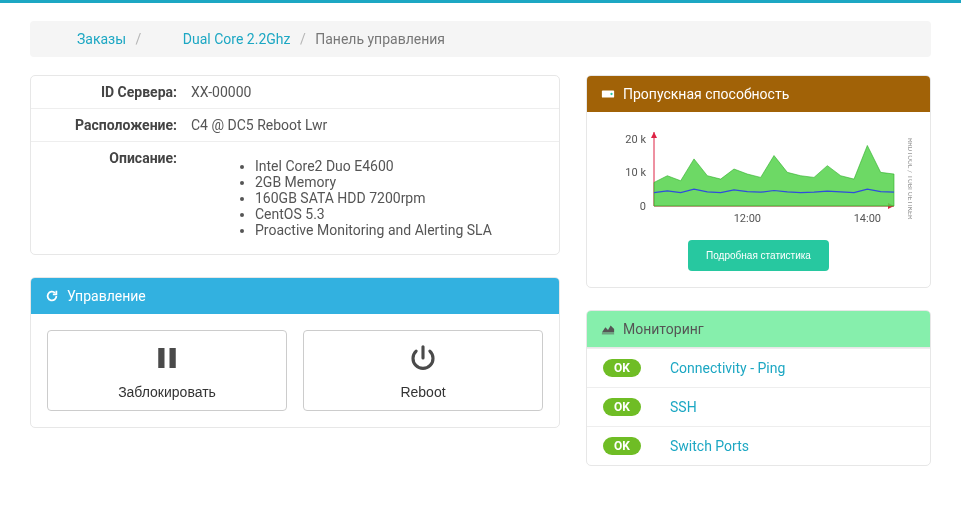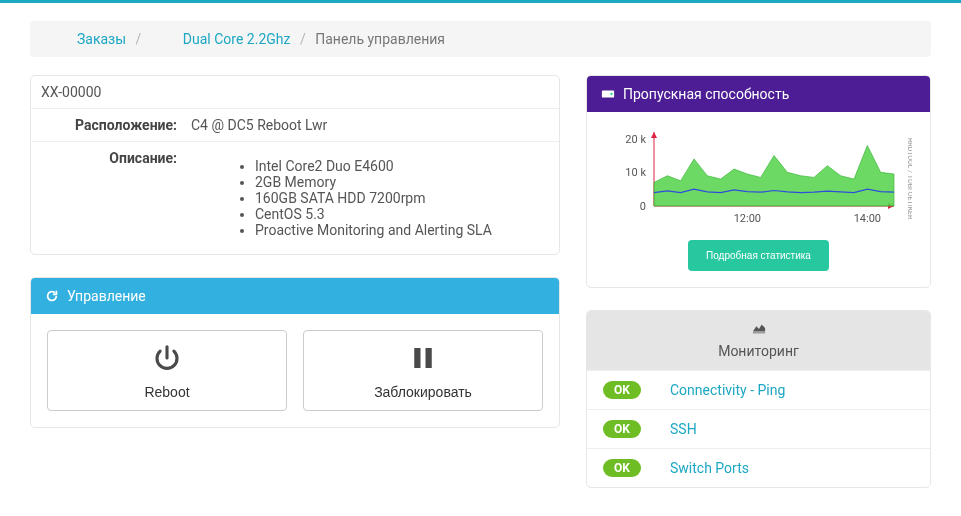--- a/index.html
+++ b/index.html
@@ -34,23 +34,23 @@
   }
   .panel-heading {
     padding: 10px 14px;
     color: #fff;
     font-size: 14px;
     display: flex;
     align-items: center;
     gap: 8px;
   }
   .panel-heading.red { background: #e25563; }
-  .panel-heading.teal { background: #4c1d95; }
+  .panel-heading.teal { background: #a16207; }
   .panel-heading.blue { background: #32b1e0; }
-  .panel-heading.grey { background: #e5e5e5; color: #555; border-bottom: 1px solid #e7e7e7; flex-direction: column; }
+  .panel-heading.grey { background: #86efac; color: #555; border-bottom: 1px solid #e7e7e7; }
   .details-table { width: 100%; }
   .details-row { display: flex; padding: 8px 10px; border-bottom: 1px solid #eee; }
   .details-row:last-child { border-bottom: none; gap: 38px; }
   .details-label { flex: 0 0 150px; text-align: right; font-weight: 700; color: #444; padding-right: 14px; }
   .details-value { flex: 1; color: #555; }
   .details-value ul { margin: 8px; padding-left: 18px; }
   .control-row { display: flex; gap: 16px; padding: 16px; }
   .big-btn {
     flex: 1;
     border: 1px solid #ccc;
@@ -106,20 +106,21 @@
   <span class="sep">/</span>
   <span class="active">Панель управления</span>
 </div>
 
 <div class="row">
   <div class="col-left">
 
     <div class="panel">
       <div class="details-table">
         <div class="details-row">
+          <div class="details-label">ID Сервера:</div>
           <div class="details-value">XX-00000</div>
         </div>
         <div class="details-row">
           <div class="details-label">Расположение:</div>
           <div class="details-value">C4 @ DC5 Reboot Lwr</div>
         </div>
         <div class="details-row">
           <div class="details-label">Описание:</div>
           <div class="details-value">
             <ul id="desc-list">
@@ -140,35 +141,35 @@
           <svg viewBox="0 0 16 16" width="14" height="14" fill="none" stroke="#fff" stroke-width="2">
               <path d="M13 8a5 5 0 1 1-1.5-3.5"></path>
               <path d="M13 2v4h-4" fill="none"></path>
             </svg>
         </span>
         <span>Управление</span>
       </div>
       <div class="control-row">
         <button class="big-btn">
           <span class="icon">
+            <svg viewBox="0 0 24 24" width="30" height="30" fill="#4a4a4a">
+                <rect x="5" y="4" width="5" height="16"></rect>
+                <rect x="14" y="4" width="5" height="16"></rect>
+              </svg>
+          </span>
+          <span class="label">Заблокировать</span>
+        </button>
+        <button class="big-btn">
+          <span class="icon">
             <svg viewBox="0 0 24 24" width="30" height="30" fill="none" stroke="#4a4a4a" stroke-width="2.5" stroke-linecap="round">
                 <path d="M12 3v9"></path>
                 <path d="M6.5 6.5a8 8 0 1 0 11 0"></path>
               </svg>
           </span>
           <span class="label">Reboot</span>
-        </button>
-        <button class="big-btn">
-          <span class="icon">
-            <svg viewBox="0 0 24 24" width="30" height="30" fill="#4a4a4a">
-                <rect x="5" y="4" width="5" height="16"></rect>
-                <rect x="14" y="4" width="5" height="16"></rect>
-              </svg>
-          </span>
-          <span class="label">Заблокировать</span>
         </button>
       </div>
     </div>
 
   </div>
 
   <div class="col-right">
 
     <div class="panel">
       <div class="panel-heading teal">

